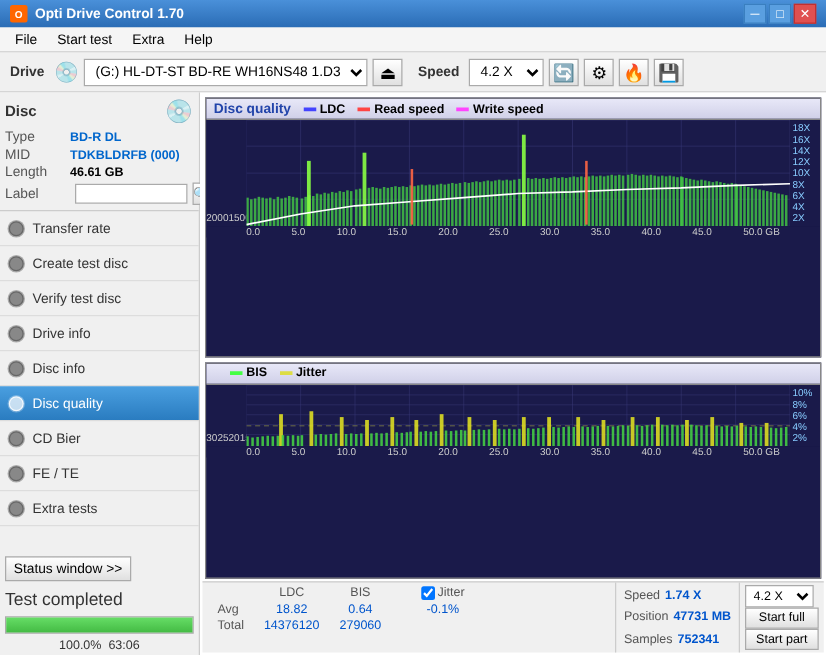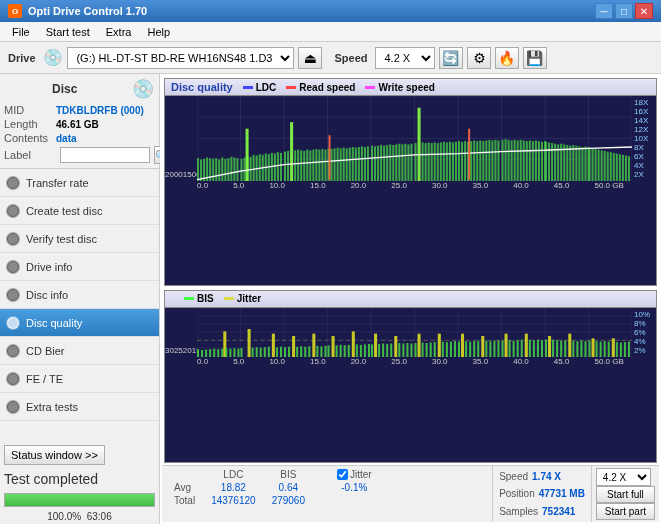--- a/index.html
+++ b/index.html
@@ -152,21 +152,20 @@
     .disc-panel-header {
       display: flex;
       align-items: center;
       justify-content: space-between;
       margin-bottom: 4px;
     }
     .disc-label {
       font-size: 12px;
       font-weight: bold;
       color: #333;
-      margin-left: 48px;
     }
     .disc-info-row {
       display: flex;
       align-items: baseline;
       margin-bottom: 2px;
       font-size: 11px;
     }
     .disc-info-key {
       color: #555;
       width: 52px;
@@ -475,30 +474,30 @@
 <div class="main-content">
 
   <div class="sidebar">
 
     <div class="disc-panel">
       <div class="disc-panel-header">
         <span class="disc-label">Disc</span>
         <span style="font-size:18px;">💿</span>
       </div>
       <div class="disc-info-row">
+        <span class="disc-info-key">Type</span>
+        <span class="disc-info-val">BD-R DL</span>
+      </div>
+      <div class="disc-info-row">
         <span class="disc-info-key">MID</span>
         <span class="disc-info-val">TDKBLDRFB (000)</span>
       </div>
       <div class="disc-info-row">
         <span class="disc-info-key">Length</span>
         <span class="disc-info-val black">46.61 GB</span>
-      </div>
-      <div class="disc-info-row">
-        <span class="disc-info-key">Contents</span>
-        <span class="disc-info-val">data</span>
       </div>
       <div class="label-row">
         <span class="disc-info-key">Label</span>
         <input class="label-input" type="text" style="">
         <button class="label-btn">🔍</button>
       </div>
     </div>
 
     <div class="nav-list">
       <div class="nav-item">

